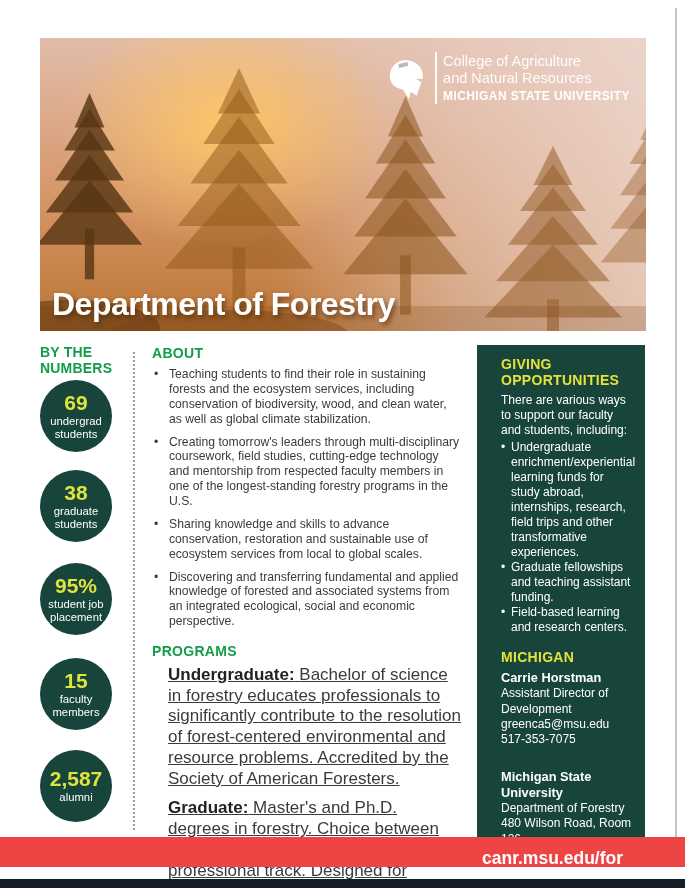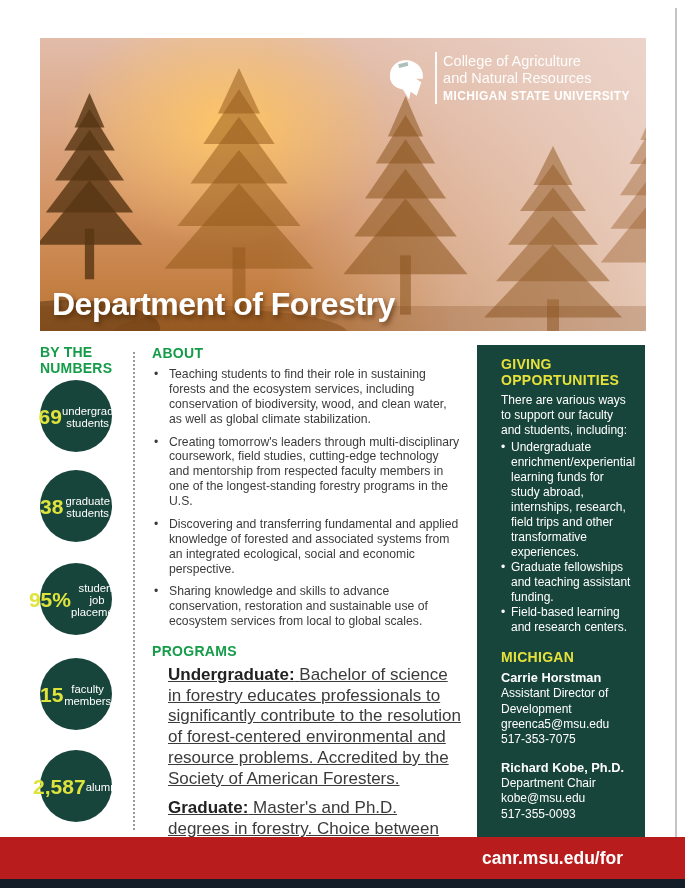--- a/index.html
+++ b/index.html
@@ -26,26 +26,26 @@
   .logo-helmet{width:46px;height:46px;flex:0 0 auto;}
   .logo-divider{width:2px;height:52px;background:rgba(255,255,255,0.95);}
   .logo-text{color:#ffffff;}
   .logo-line{font-size:14.5px;font-weight:400;line-height:1.15;opacity:0.95;}
   .logo-univ{font-size:12px;font-weight:700;letter-spacing:0.4px;margin-top:2px;}
   
   .numbers{position:absolute;left:40px;top:345px;width:100px;}
   .numbers-heading{margin:0;font-size:14px;font-weight:700;color:#149c49;line-height:1.12;letter-spacing:0.2px;}
   .stat{
     position:absolute;left:0;width:72px;height:72px;border-radius:50%;
-    background:#18453B;display:flex;align-items:center;justify-content:center;
+    background:#18453B;display:flex;flex-direction:column;align-items:center;justify-content:center;
     text-align:center;
   }
   .stat-value{font-size:21px;font-weight:800;color:#dfe43c;line-height:1;}
   .stat-label{font-size:11.3px;color:#ffffff;line-height:1.08;margin-top:2px;width:66px;}
-  .stat-0{top:35px;} .stat-1{top:125px;justify-content:space-between;} .stat-2{top:218px;} .stat-3{top:313px;} .stat-4{top:405px;}
+  .stat-0{top:35px;} .stat-1{top:125px;} .stat-2{top:218px;} .stat-3{top:313px;} .stat-4{top:405px;}
   
   .dotted-sep{position:absolute;left:133px;top:352px;height:478px;width:0;border-left:2px dotted #9a9a9a;}
   
   .middle{position:absolute;left:152px;top:345px;width:310px;color:#3b3b3b;}
   .green-head{margin:0 0 6px 0;font-size:14px;font-weight:700;color:#149c49;letter-spacing:0.3px;}
   .about-list{margin:0;padding:0;list-style:none;}
   .about-list li{
     position:relative;padding-left:17px;margin-bottom:8px;
     font-size:12.2px;line-height:1.22;
   }
@@ -62,21 +62,21 @@
   .sb-intro{margin:0 0 2px 0;font-size:12px;line-height:1.25;}
   .sb-list{margin:0;padding:0;list-style:none;}
   .sb-list li{position:relative;padding-left:10px;font-size:12px;line-height:1.25;}
   .sb-list li::before{content:"\2022";position:absolute;left:0;top:0;}
   .contacts-head{margin-top:14px;}
   .contact{margin-bottom:13px;}
   .contact-msu{margin-top:22px;}
   .c-name{font-size:12.8px;font-weight:700;line-height:1.25;}
   .c-line{font-size:12px;line-height:1.27;}
   
-  .footbar{position:absolute;left:0;top:837px;width:685px;height:42px;background:#b91c1c;text-align:right;}
+  .footbar{position:absolute;left:0;top:837px;width:685px;height:30px;background:#ef4444;text-align:right;}
   .foot-url{position:absolute;left:482px;top:0;line-height:42px;color:#ffffff;font-size:17.5px;font-weight:700;}
   .navy-strip{position:absolute;left:0;top:879px;width:685px;height:9px;background:#141e29;}
   .page-edge{position:absolute;left:675px;top:8px;width:2px;height:829px;background:#c4c4c4;}
 </style>
 </head>
 <body>
 
 <div class="hero">
   <svg class="hero-trees" viewBox="0 0 606 293" aria-hidden="true">
     <defs>
@@ -140,22 +140,22 @@
   </div>
 </aside>
 
 <div class="dotted-sep"></div>
 
 <main class="middle">
   <h2 class="green-head">ABOUT</h2>
   <ul class="about-list">
     <li>Teaching students to find their role in sustaining forests and the ecosystem services, including conservation of biodiversity, wood, and clean water, as well as global climate stabilization.</li>
     <li>Creating tomorrow's leaders through multi-disciplinary coursework, field studies, cutting-edge technology and mentorship from respected faculty members in one of the longest-standing forestry programs in the U.S.</li>
+    <li>Sharing knowledge and skills to advance conservation, restoration and sustainable use of ecosystem services from local to global scales.</li>
     <li>Discovering and transferring fundamental and applied knowledge of forested and associated systems from an integrated ecological, social and economic perspective.</li>
-    <li>Sharing knowledge and skills to advance conservation, restoration and sustainable use of ecosystem services from local to global scales.</li>
   </ul>
 
   <h2 class="green-head programs-head">PROGRAMS</h2>
   <p class="prog">
     <strong>Undergraduate:</strong>
     <span>Bachelor of science in forestry educates professionals to significantly contribute to the resolution of forest-centered environmental and resource problems. Accredited by the Society of American Foresters.</span>
   </p>
   <p class="prog">
     <strong>Graduate:</strong>
     <span>Master's and Ph.D. degrees in forestry. Choice between research-intensive track or professional track. Designed for individuals pursuing a range of careers in academia, management, public agencies, non-government organizations, or the private sector. Graduate certificates in spatial ecology or in forest carbon science policy and management are also offered.</span>
@@ -172,26 +172,20 @@
   </ul>
 
   <h2 class="yellow-head contacts-head">MICHIGAN</h2>
 
   <div class="contact">
     <div class="c-name">Carrie Horstman</div>
     <div class="c-line">Assistant Director of Development</div>
     <div class="c-line">greenca5@msu.edu</div>
     <div class="c-line">517-353-7075</div>
   </div>
-  <div class="contact">
-    <div class="c-name">Richard Kobe, Ph.D.</div>
-    <div class="c-line">Department Chair</div>
-    <div class="c-line">kobe@msu.edu</div>
-    <div class="c-line">517-355-0093</div>
-  </div>
   <div class="contact contact-msu">
     <div class="c-name">Michigan State University</div>
     <div class="c-line">Department of Forestry</div>
     <div class="c-line">480 Wilson Road, Room 126</div>
 
   </div>
 </aside>
 
 <footer class="footbar">
   <div class="foot-url">canr.msu.edu/for</div>

